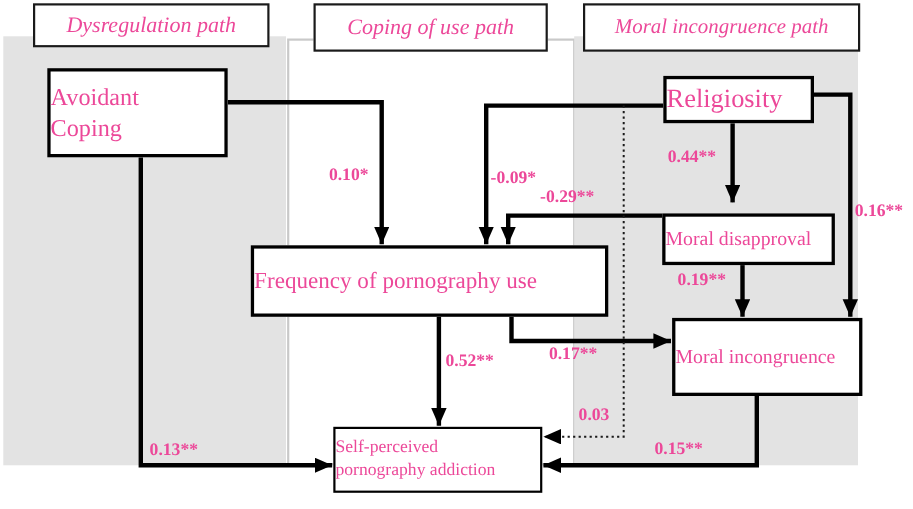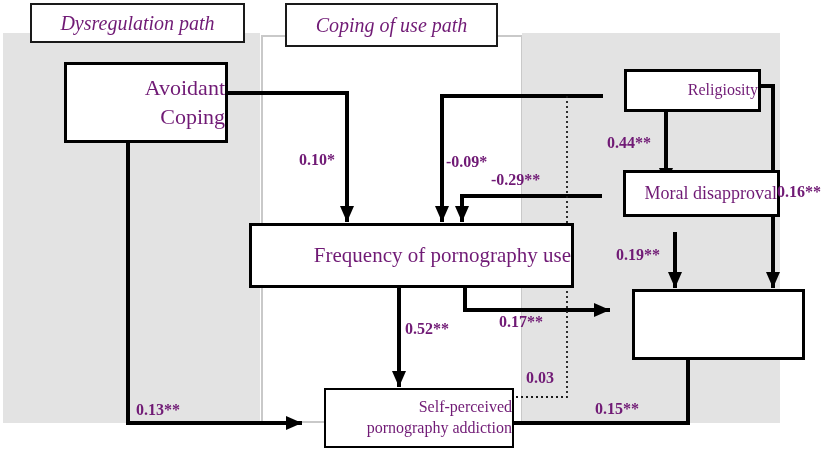--- a/index.html
+++ b/index.html
@@ -1,43 +1,43 @@
 <!DOCTYPE html>
 <html><head>
 <meta charset="utf-8">
 <style>
   html,body{margin:0;padding:0;background:#ffffff;}
   .stage{
     position:relative;width:830px;height:463px;background:#ffffff;
-    font-family:"Liberation Serif","DejaVu Serif",serif;color:#701a75;
+    font-family:"Liberation Serif","DejaVu Serif",serif;color:#ec4899;
     overflow:hidden;
   }
   .panel{position:absolute;}
   .panel-gray{background:#e3e3e3;}
   .panel-mid{background:#ffffff;border:2px solid #c9c9c9;box-sizing:border-box;}
   svg.wires{position:absolute;left:0;top:0;z-index:2;pointer-events:none;}
   .wire{stroke:#000;stroke-width:4;fill:none;}
   .wire-dotted{stroke:#1a1a1a;stroke-width:1.8;fill:none;stroke-dasharray:2 3;}
   .hdr{
     position:absolute;z-index:3;background:#fff;border:2px solid #1a1a1a;
     box-sizing:border-box;display:flex;align-items:center;justify-content:center;
     font-style:italic;font-size:20px;white-space:nowrap;
   }
   .node{
     position:absolute;z-index:3;background:#fff;border:3px solid #000;
     box-sizing:border-box;display:flex;flex-direction:column;
-    align-items:flex-end;justify-content:center;text-align:center;margin-left:21px;
+    align-items:flex-start;justify-content:center;text-align:center;
   }
   .nline{white-space:nowrap;line-height:1.3;}
   .n-avoidant{left:43px;top:62px;width:164px;height:81px;font-size:22px;}
-  .n-religiosity{left:603px;top:69px;width:137px;height:43px;font-size:16px;}
-  .n-disapproval{left:602px;top:170px;width:157px;height:47px;font-size:18px;}
+  .n-religiosity{left:603px;top:69px;width:137px;height:43px;font-size:24px;}
+  .n-disapproval{left:602px;top:194px;width:157px;height:47px;font-size:18px;}
   .n-frequency{left:228px;top:223px;width:325px;height:65px;font-size:21px;}
   .n-distress{left:611px;top:289px;width:173px;height:71px;font-size:18px;}
-  .n-addiction{left:303px;top:388px;width:190px;height:60px;font-size:16px;border-width:2.5px;padding-left:19px;}
+  .n-addiction{left:303px;top:388px;width:190px;height:60px;font-size:16px;border-width:2.5px;}
   .coef{
     position:absolute;z-index:4;font-weight:bold;font-size:16px;white-space:nowrap;
   }
   .h1{left:30px;top:3px;width:215px;height:40px;}
   .h2{left:285px;top:3px;width:213px;height:44px;}
   .h3{left:530px;top:3px;width:252px;height:44px;font-size:19px;}
 </style>
 </head>
 <body>
 
@@ -65,35 +65,39 @@
     <path class="wire" d="M 688 360 L 688 423 L 494 423" marker-end="url(#ah)"></path>
     <path class="wire-dotted" d="M 567 96 L 567 397 L 494 397" marker-end="url(#ah)"></path>
   </svg>
 
   <div class="hdr h1">
     <span>Dysregulation path</span>
   </div>
   <div class="hdr h2">
     <span>Coping of use path</span>
   </div>
+  <div class="hdr h3">
+    <span>Moral incongruence path</span>
+  </div>
 
   <div class="node n-avoidant">
     <div class="nline">Avoidant</div>
     <div class="nline">Coping</div>
   </div>
   <div class="node n-religiosity">
     <div class="nline">Religiosity</div>
   </div>
   <div class="node n-disapproval">
     <div class="nline">Moral disapproval</div>
   </div>
   <div class="node n-frequency">
     <div class="nline">Frequency of pornography use</div>
   </div>
   <div class="node n-distress">
+    <div class="nline">Moral incongruence</div>
   </div>
   <div class="node n-addiction">
     <div class="nline">Self-perceived</div>
     <div class="nline">pornography addiction</div>
   </div>
 
   <div class="coef" style="left:299px;top:151px">0.10*</div>
   <div class="coef" style="left:446px;top:153px">-0.09*</div>
   <div class="coef" style="left:491px;top:171px">-0.29**</div>
   <div class="coef" style="left:607px;top:134px">0.44**</div>

